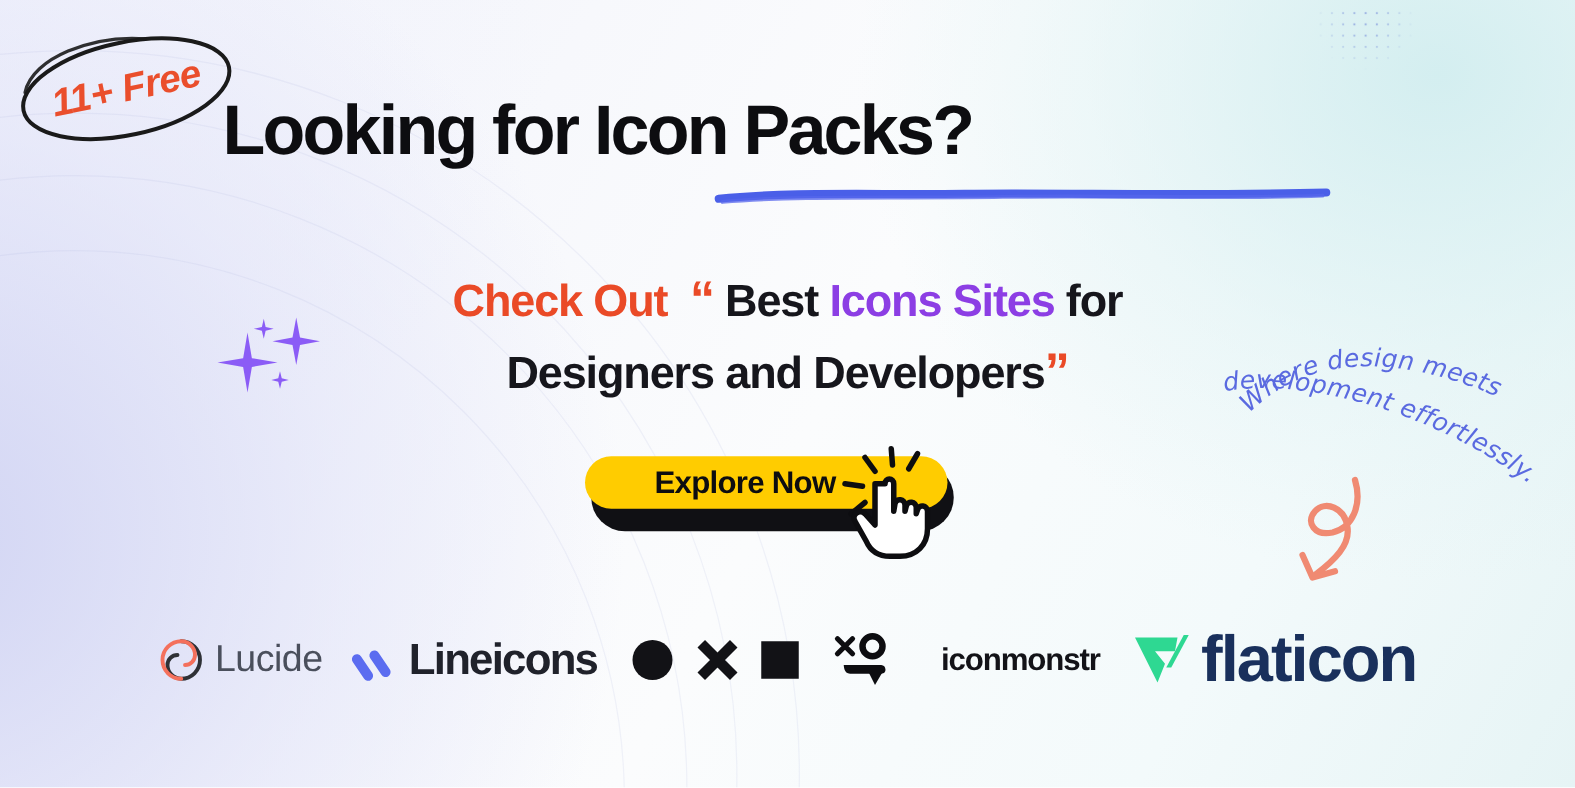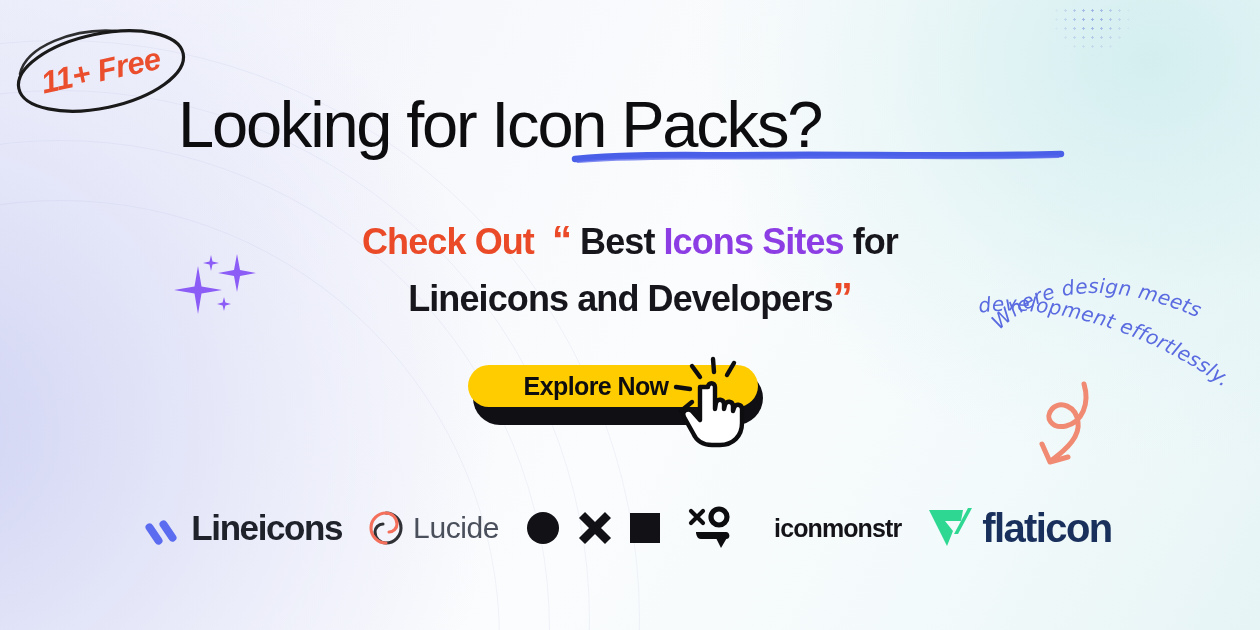--- a/index.html
+++ b/index.html
@@ -74,24 +74,24 @@
     font-style: italic;
     color: #ea4e2c;
     letter-spacing: -0.4px;
     white-space: nowrap;
   }
 
   
   .headline {
     position: absolute;
     left: 178px;
-    top: 92px;
-    font-size: 65px;
+    top: 76px;
+    font-size: 56px;
     line-height: 1;
-    font-weight: 400;
+    font-weight: 700;
     color: #0d0d10;
     letter-spacing: -2.2px;
     white-space: nowrap;
   }
   .underline-stroke {
     position: absolute;
     left: 572px;
     top: 146px;
     width: 492px;
     height: 22px;
@@ -210,21 +210,21 @@
   .logo-lineicons .txt {
     font-size: 35px; font-weight: 700; color: #20222b; letter-spacing: -1.4px;
   }
   .logo-lucide .txt {
     font-size: 30px; font-weight: 400; color: #4a4f5c; letter-spacing: -0.4px;
   }
   .logo-iconmonstr .txt {
     font-size: 25px; font-weight: 700; color: #131318; letter-spacing: -0.9px; margin-left: 30px;
   }
   .logo-flaticon .txt {
-    font-size: 40px; font-weight: 700; color: #19305c; letter-spacing: -1.6px;
+    font-size: 52px; font-weight: 700; color: #19305c; letter-spacing: -1.6px;
   }
   .logo-shapes { display: flex; align-items: center; gap: 17px; }
 </style>
 </head>
 <body>
 
 <div id="banner">
 
   <div class="arcs"></div>
   <div class="arcs a2"></div>
@@ -247,21 +247,21 @@
       <path d="M3 13 C 60 7, 130 10, 200 9 C 280 8, 380 11, 489 8" fill="none" stroke="#4a5fe8" stroke-width="6.5" stroke-linecap="round"></path>
       <path d="M6 15.5 C 70 10, 150 13, 230 11.5 C 320 10, 410 13.5, 486 10.5" fill="none" stroke="#5566ec" stroke-width="3.2" stroke-linecap="round" opacity="0.75"></path>
     </svg>
   </div>
 
   <div class="subhead">
     <span class="line">
       <span class="c-check">Check Out</span><span class="sp"></span><span class="sp"></span><span class="c-quote">“</span><span class="sp"></span><span>Best</span><span class="sp"></span><span class="c-purple">Icons Sites</span><span class="sp"></span><span>for</span>
     </span>
     <span class="line">
-      <span>Lineicons and Developers</span><span class="c-quote">”</span>
+      <span>Designers and Developers</span><span class="c-quote">”</span>
     </span>
   </div>
 
   <div class="sparkles">
     <svg viewBox="0 0 130 95">
       <path d="M38 18 L41.5 38.5 L62 42 L41.5 45.5 L38 66 L34.5 45.5 L14 42 L34.5 38.5 Z" fill="#8b5cf6"></path>
       <path d="M77 6 L80 22 L96 25 L80 28 L77 44 L74 28 L58 25 L74 22 Z" fill="#8b5cf6"></path>
       <path d="M51 7 L52.5 13.5 L59 15 L52.5 16.5 L51 23 L49.5 16.5 L43 15 L49.5 13.5 Z" fill="#8b5cf6"></path>
       <path d="M64 49 L65.4 54.6 L71 56 L65.4 57.4 L64 63 L62.6 57.4 L57 56 L62.6 54.6 Z" fill="#8b5cf6"></path>
     </svg>
@@ -305,34 +305,34 @@
   <div class="note-arrow">
     <svg viewBox="0 0 110 90">
       <path d="M64 6 C 70 26, 62 44, 46 48 C 32 51, 24 40, 32 31 C 40 22, 56 28, 58 44
                C 60 58, 48 70, 32 82" fill="none" stroke="#f08a72" stroke-width="5" stroke-linecap="round"></path>
       <path d="M22 66 L30 84 L48 79" fill="none" stroke="#f08a72" stroke-width="5" stroke-linecap="round" stroke-linejoin="round"></path>
     </svg>
   </div>
 
   <div class="logos">
 
+    <div class="logo logo-lucide">
+      <svg width="36" height="36" viewBox="0 0 36 36">
+        <path d="M18 3 A15 15 0 0 1 33 18 A15 15 0 0 1 18 33 A11 11 0 0 1 7 22 A8 8 0 0 1 15 14" fill="none" stroke="#2f3136" stroke-width="3.1" stroke-linecap="round"></path>
+        <path d="M18 33 A15 15 0 0 1 3 18 A15 15 0 0 1 18 3 A11 11 0 0 1 29 14 A8 8 0 0 1 21 22" fill="none" stroke="#f4705c" stroke-width="3.1" stroke-linecap="round"></path>
+      </svg>
+      <span class="txt">Lucide</span>
+    </div>
+
     <div class="logo logo-lineicons">
       <svg width="34" height="34" viewBox="0 0 34 34">
         <rect x="2" y="11" width="8" height="24" rx="4" fill="#5b6cf0" transform="rotate(-34 6 23)"></rect>
         <rect x="16" y="8" width="8" height="24" rx="4" fill="#5b6cf0" transform="rotate(-34 20 20)"></rect>
       </svg>
       <span class="txt">Lineicons</span>
-    </div>
-
-    <div class="logo logo-lucide">
-      <svg width="36" height="36" viewBox="0 0 36 36">
-        <path d="M18 3 A15 15 0 0 1 33 18 A15 15 0 0 1 18 33 A11 11 0 0 1 7 22 A8 8 0 0 1 15 14" fill="none" stroke="#2f3136" stroke-width="3.1" stroke-linecap="round"></path>
-        <path d="M18 33 A15 15 0 0 1 3 18 A15 15 0 0 1 18 3 A11 11 0 0 1 29 14 A8 8 0 0 1 21 22" fill="none" stroke="#f4705c" stroke-width="3.1" stroke-linecap="round"></path>
-      </svg>
-      <span class="txt">Lucide</span>
     </div>
 
     <div class="logo logo-shapes">
       <svg width="36" height="36" viewBox="0 0 36 36">
         <circle cx="18" cy="18" r="16" fill="#121216"></circle>
       </svg>
       <svg width="34" height="34" viewBox="0 0 34 34">
         <path d="M4 4 L30 30 M30 4 L4 30" stroke="#121216" stroke-width="8.5" stroke-linecap="butt"></path>
       </svg>
       <svg width="32" height="32" viewBox="0 0 32 32">

